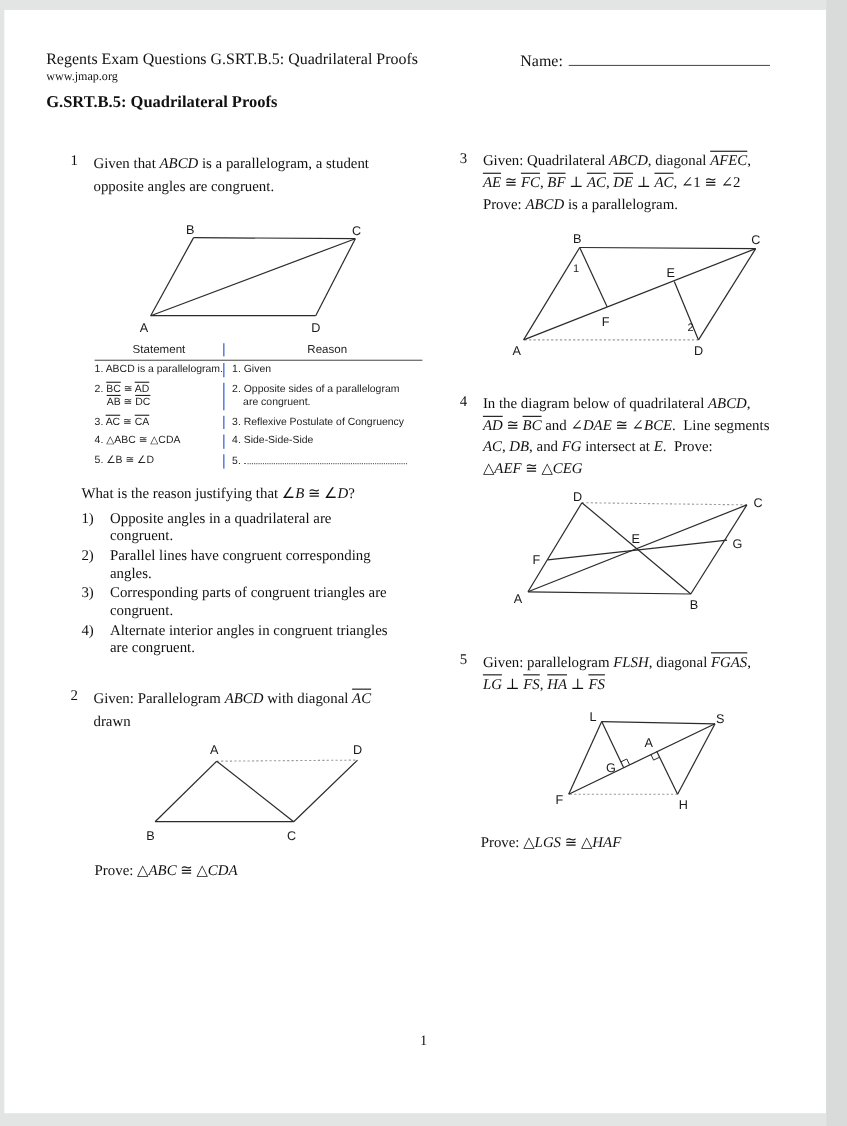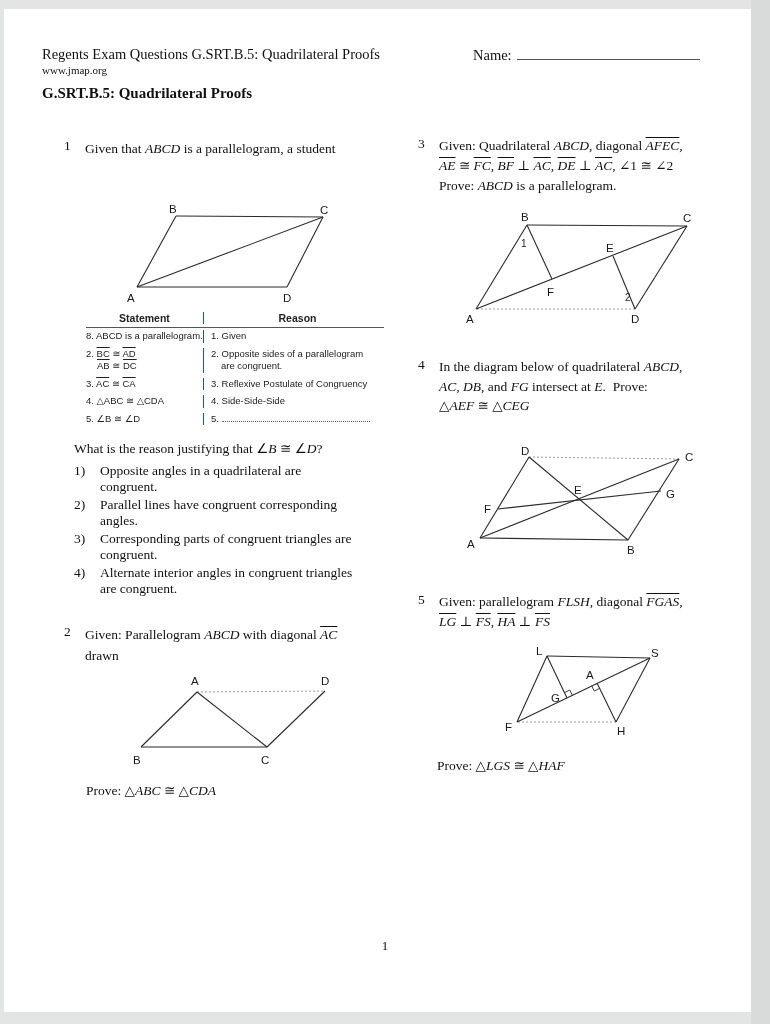--- a/index.html
+++ b/index.html
@@ -25,21 +25,21 @@
   .lh20 .qline{line-height:20px;}
   .lh195 .qline{line-height:19.5px;}
 
   .rt-i{font-style:italic;}
   .rt-o{text-decoration:overline;text-decoration-thickness:1px;}
 
   
   .proof-table{position:absolute;left:86px;top:310px;width:298px;
                font-family:"Liberation Sans","DejaVu Sans",sans-serif;font-size:9.5px;color:#222;}
   .pt-row{display:flex;padding:2px 0 3px;}
-  .pt-head{border-bottom:1px solid #555;font-weight:bold;font-size:10.5px;padding:2px 0 3px;}
+  .pt-head{border-bottom:1px solid #555;font-weight:normal;font-size:10.5px;padding:2px 0 3px;}
   .pt-stmt{width:117px;flex-shrink:0;}
   .pt-head .pt-stmt{text-align:center;}
   .pt-reason{flex:1;border-left:1px solid #1d4ed8;padding-left:7px;}
   .pt-head .pt-reason{text-align:center;}
   .pt-line{white-space:nowrap;line-height:12.5px;}
   .ind{margin-left:11px;}
   .ind2{margin-left:10px;}
   .dotline{display:inline-block;width:148px;border-bottom:1.2px dotted #666;height:8px;}
 
   
@@ -75,20 +75,21 @@
   <div class="abs hdr-name">
     <span>Name:</span><span class="name-line"></span>
   </div>
   <div class="abs hdr-site">www.jmap.org</div>
   <div class="abs sec-title">G.SRT.B.5: Quadrilateral Proofs</div>
 
   <div class="qblock" style="left:64px;top:138px;">
     <div class="qnum">1</div>
     <div class="qbody">
       <span class="qline"><span>Given that </span><span class="rt-i">ABCD</span><span> is a parallelogram, a student</span></span>
+      <span class="qline"><span>opposite angles are congruent.</span></span>
     </div>
   </div>
 
   <svg style="left:100px;top:203px;" width="290" height="106" viewBox="0 0 290 106">
     <line class="edge" x1="37" y1="84" x2="76" y2="13"></line>
     <line class="edge" x1="76" y1="13" x2="223" y2="14"></line>
     <line class="edge" x1="223" y1="14" x2="187" y2="84"></line>
     <line class="edge" x1="187" y1="84" x2="37" y2="84"></line>
     <line class="edge" x1="37" y1="84" x2="223" y2="14"></line>
     <text class="dlabel" x="69" y="10">B</text>
@@ -97,21 +98,21 @@
     <text class="dlabel" x="183" y="99">D</text>
   </svg>
 
   <div class="proof-table">
     <div class="pt-row pt-head">
       <div class="pt-stmt">Statement</div>
       <div class="pt-reason">Reason</div>
     </div>
     <div class="pt-row">
       <div class="pt-stmt">
-          <div class="pt-line"><span>8. ABCD is a parallelogram.</span></div>
+          <div class="pt-line"><span>1. ABCD is a parallelogram.</span></div>
         </div>
       <div class="pt-reason">
           <div class="pt-line"><span>1. Given</span></div>
         </div>
     </div>
     <div class="pt-row">
       <div class="pt-stmt">
         <div class="pt-line"><span>2. </span><span class="rt-o">BC</span><span> ≅ </span><span class="rt-o">AD</span></div>
         <div class="pt-line ind"><span class="rt-o">AB</span><span> ≅ </span><span class="rt-o">DC</span></div>
       </div>
@@ -224,20 +225,21 @@
     <text class="dlabel" x="151" y="40">E</text>
     <text class="dlabel" x="92" y="84">F</text>
     <text class="dsmall" x="66" y="35">1</text>
     <text class="dsmall" x="170" y="89">2</text>
   </svg>
 
   <div class="qblock lh195" style="left:418px;top:357px;">
     <div class="qnum">4</div>
     <div class="qbody">
       <span class="qline"><span>In the diagram below of quadrilateral </span><span class="rt-i">ABCD</span><span>,</span></span>
+      <span class="qline"><span class="rt-i rt-o">AD</span><span> ≅ </span><span class="rt-i rt-o">BC</span><span> and ∠</span><span class="rt-i">DAE</span><span> ≅ ∠</span><span class="rt-i">BCE</span><span>.&nbsp; Line segments</span></span>
       <span class="qline"><span class="rt-i">AC</span><span>, </span><span class="rt-i">DB</span><span>, and </span><span class="rt-i">FG</span><span> intersect at </span><span class="rt-i">E</span><span>.&nbsp; Prove:</span></span>
       <span class="qline"><span>△</span><span class="rt-i">AEF</span><span> ≅ △</span><span class="rt-i">CEG</span></span>
     </div>
   </div>
 
   <svg style="left:455px;top:445px;" width="260" height="112" viewBox="0 0 260 112">
     <line class="edge-lt" x1="74" y1="12" x2="224" y2="14"></line>
     <line class="edge" x1="224" y1="14" x2="173" y2="95"></line>
     <line class="edge" x1="173" y1="95" x2="25" y2="93"></line>
     <line class="edge" x1="25" y1="93" x2="74" y2="12"></line>

